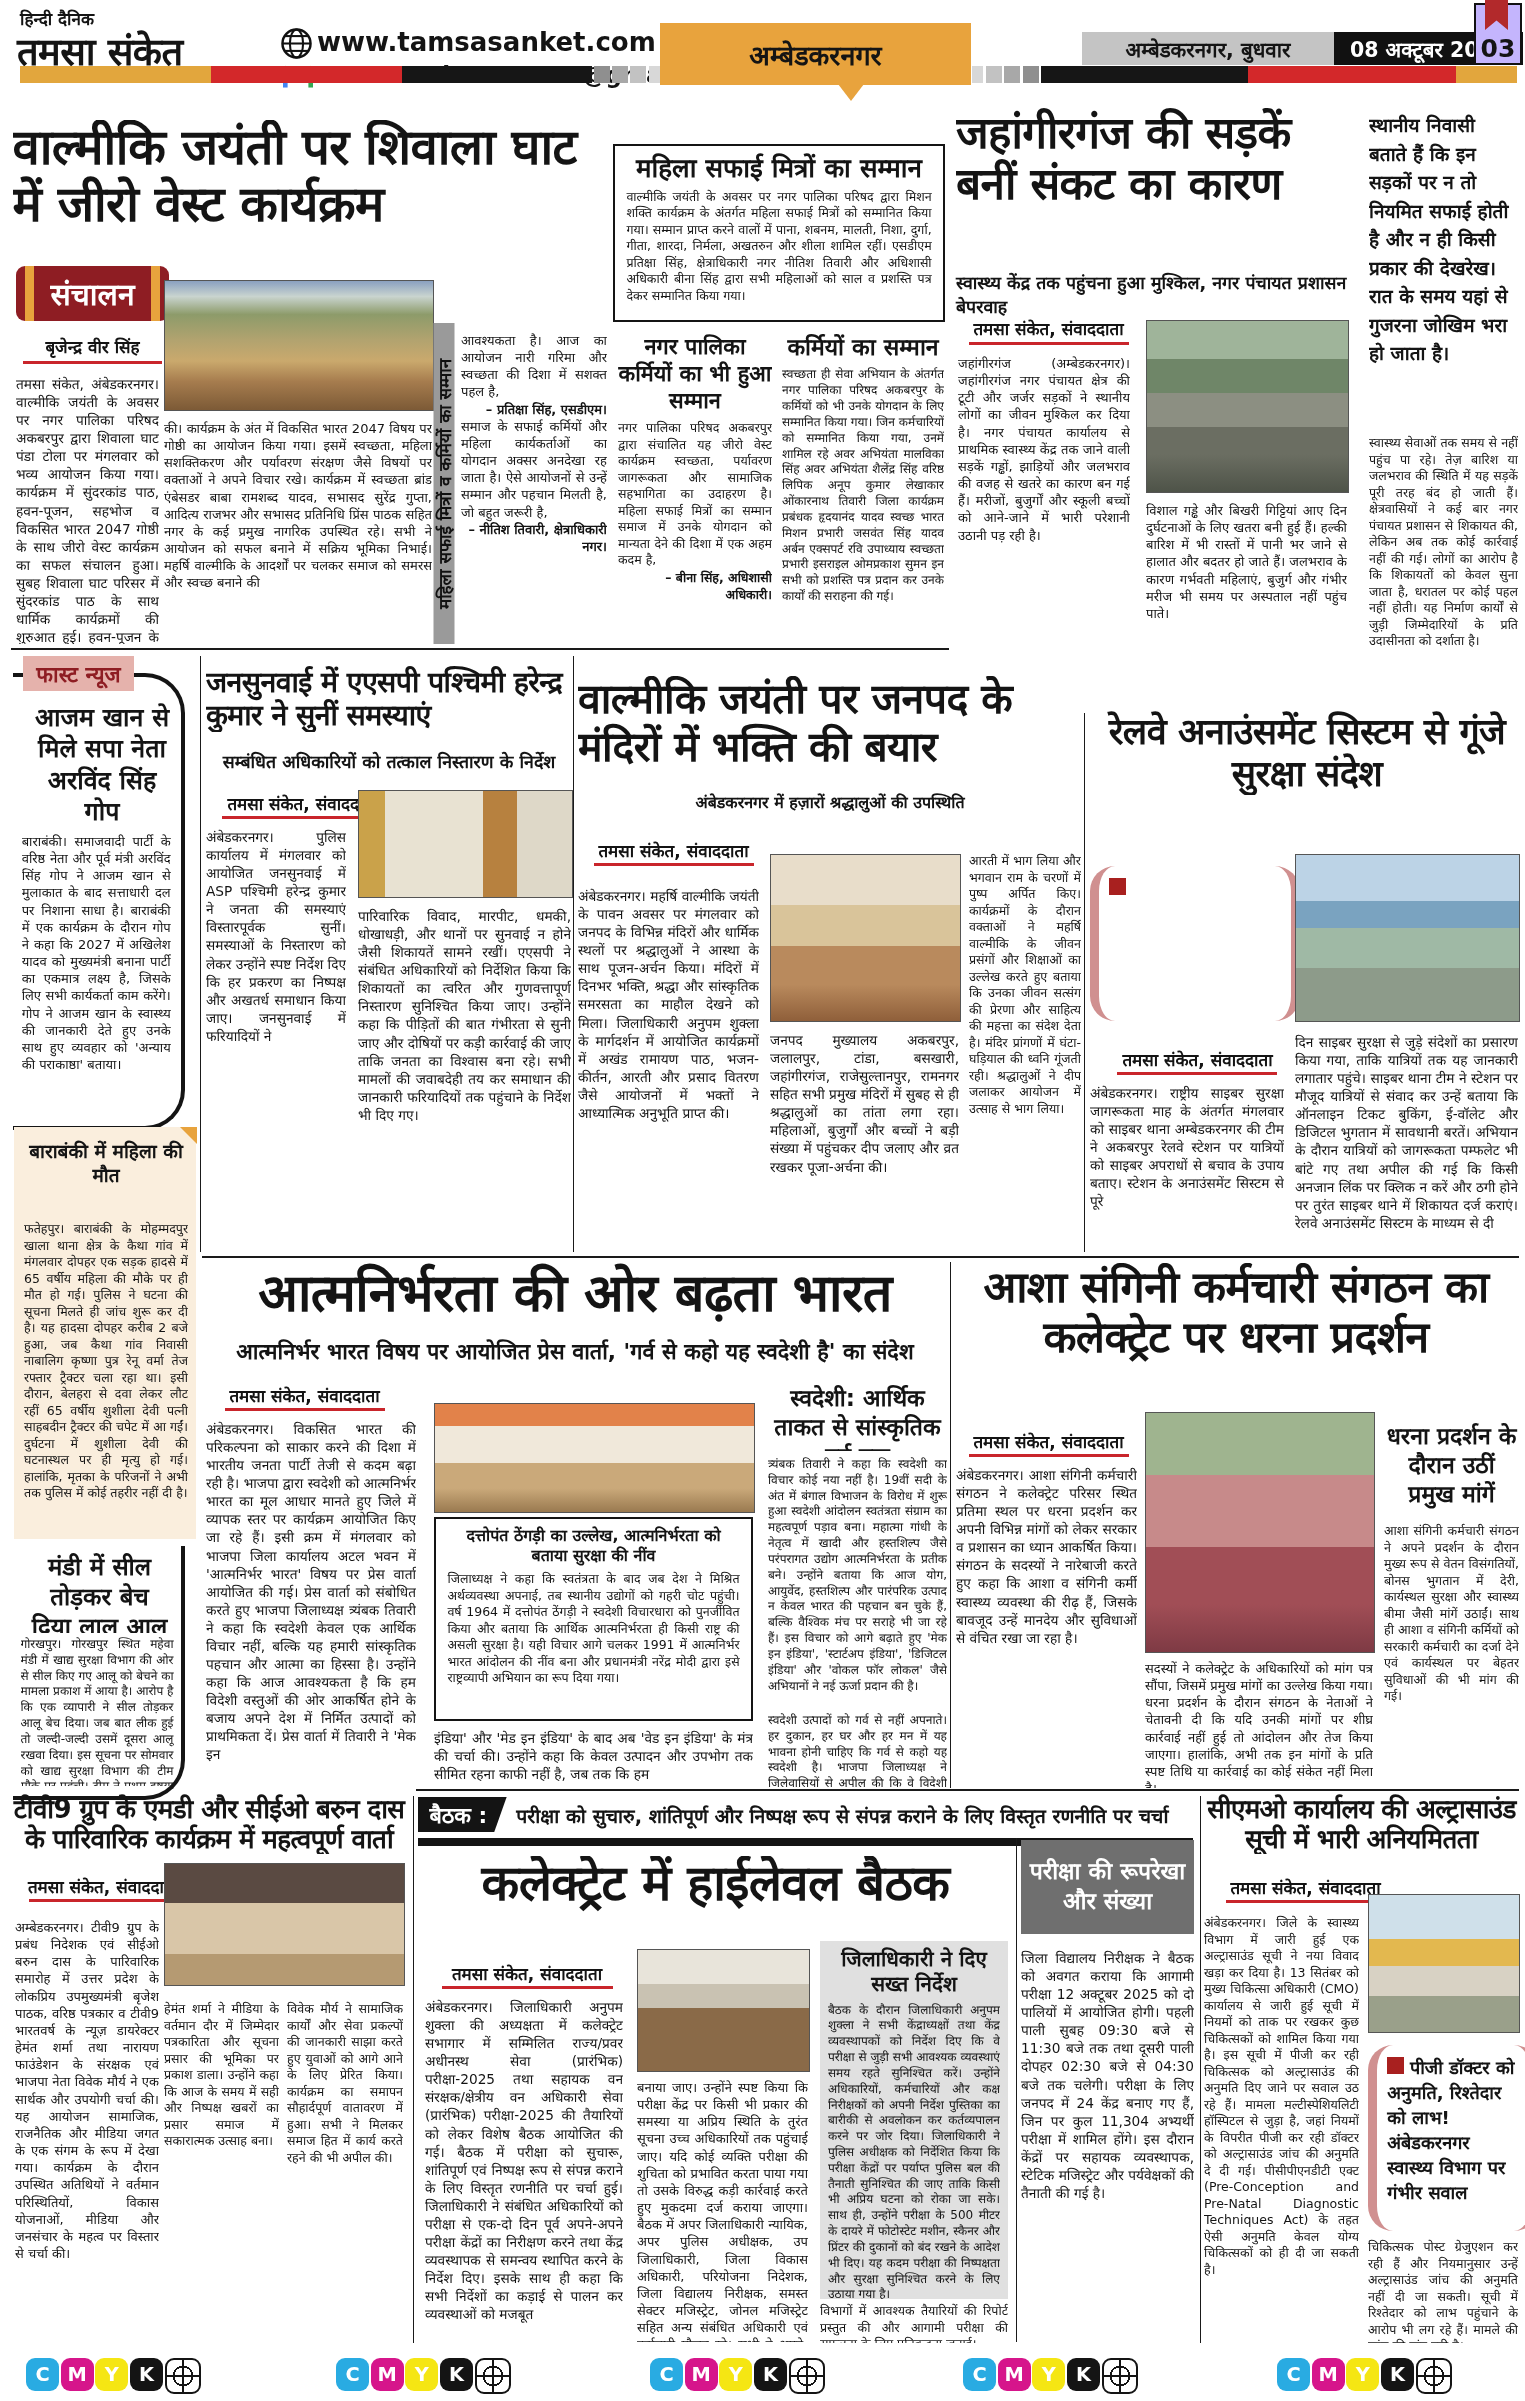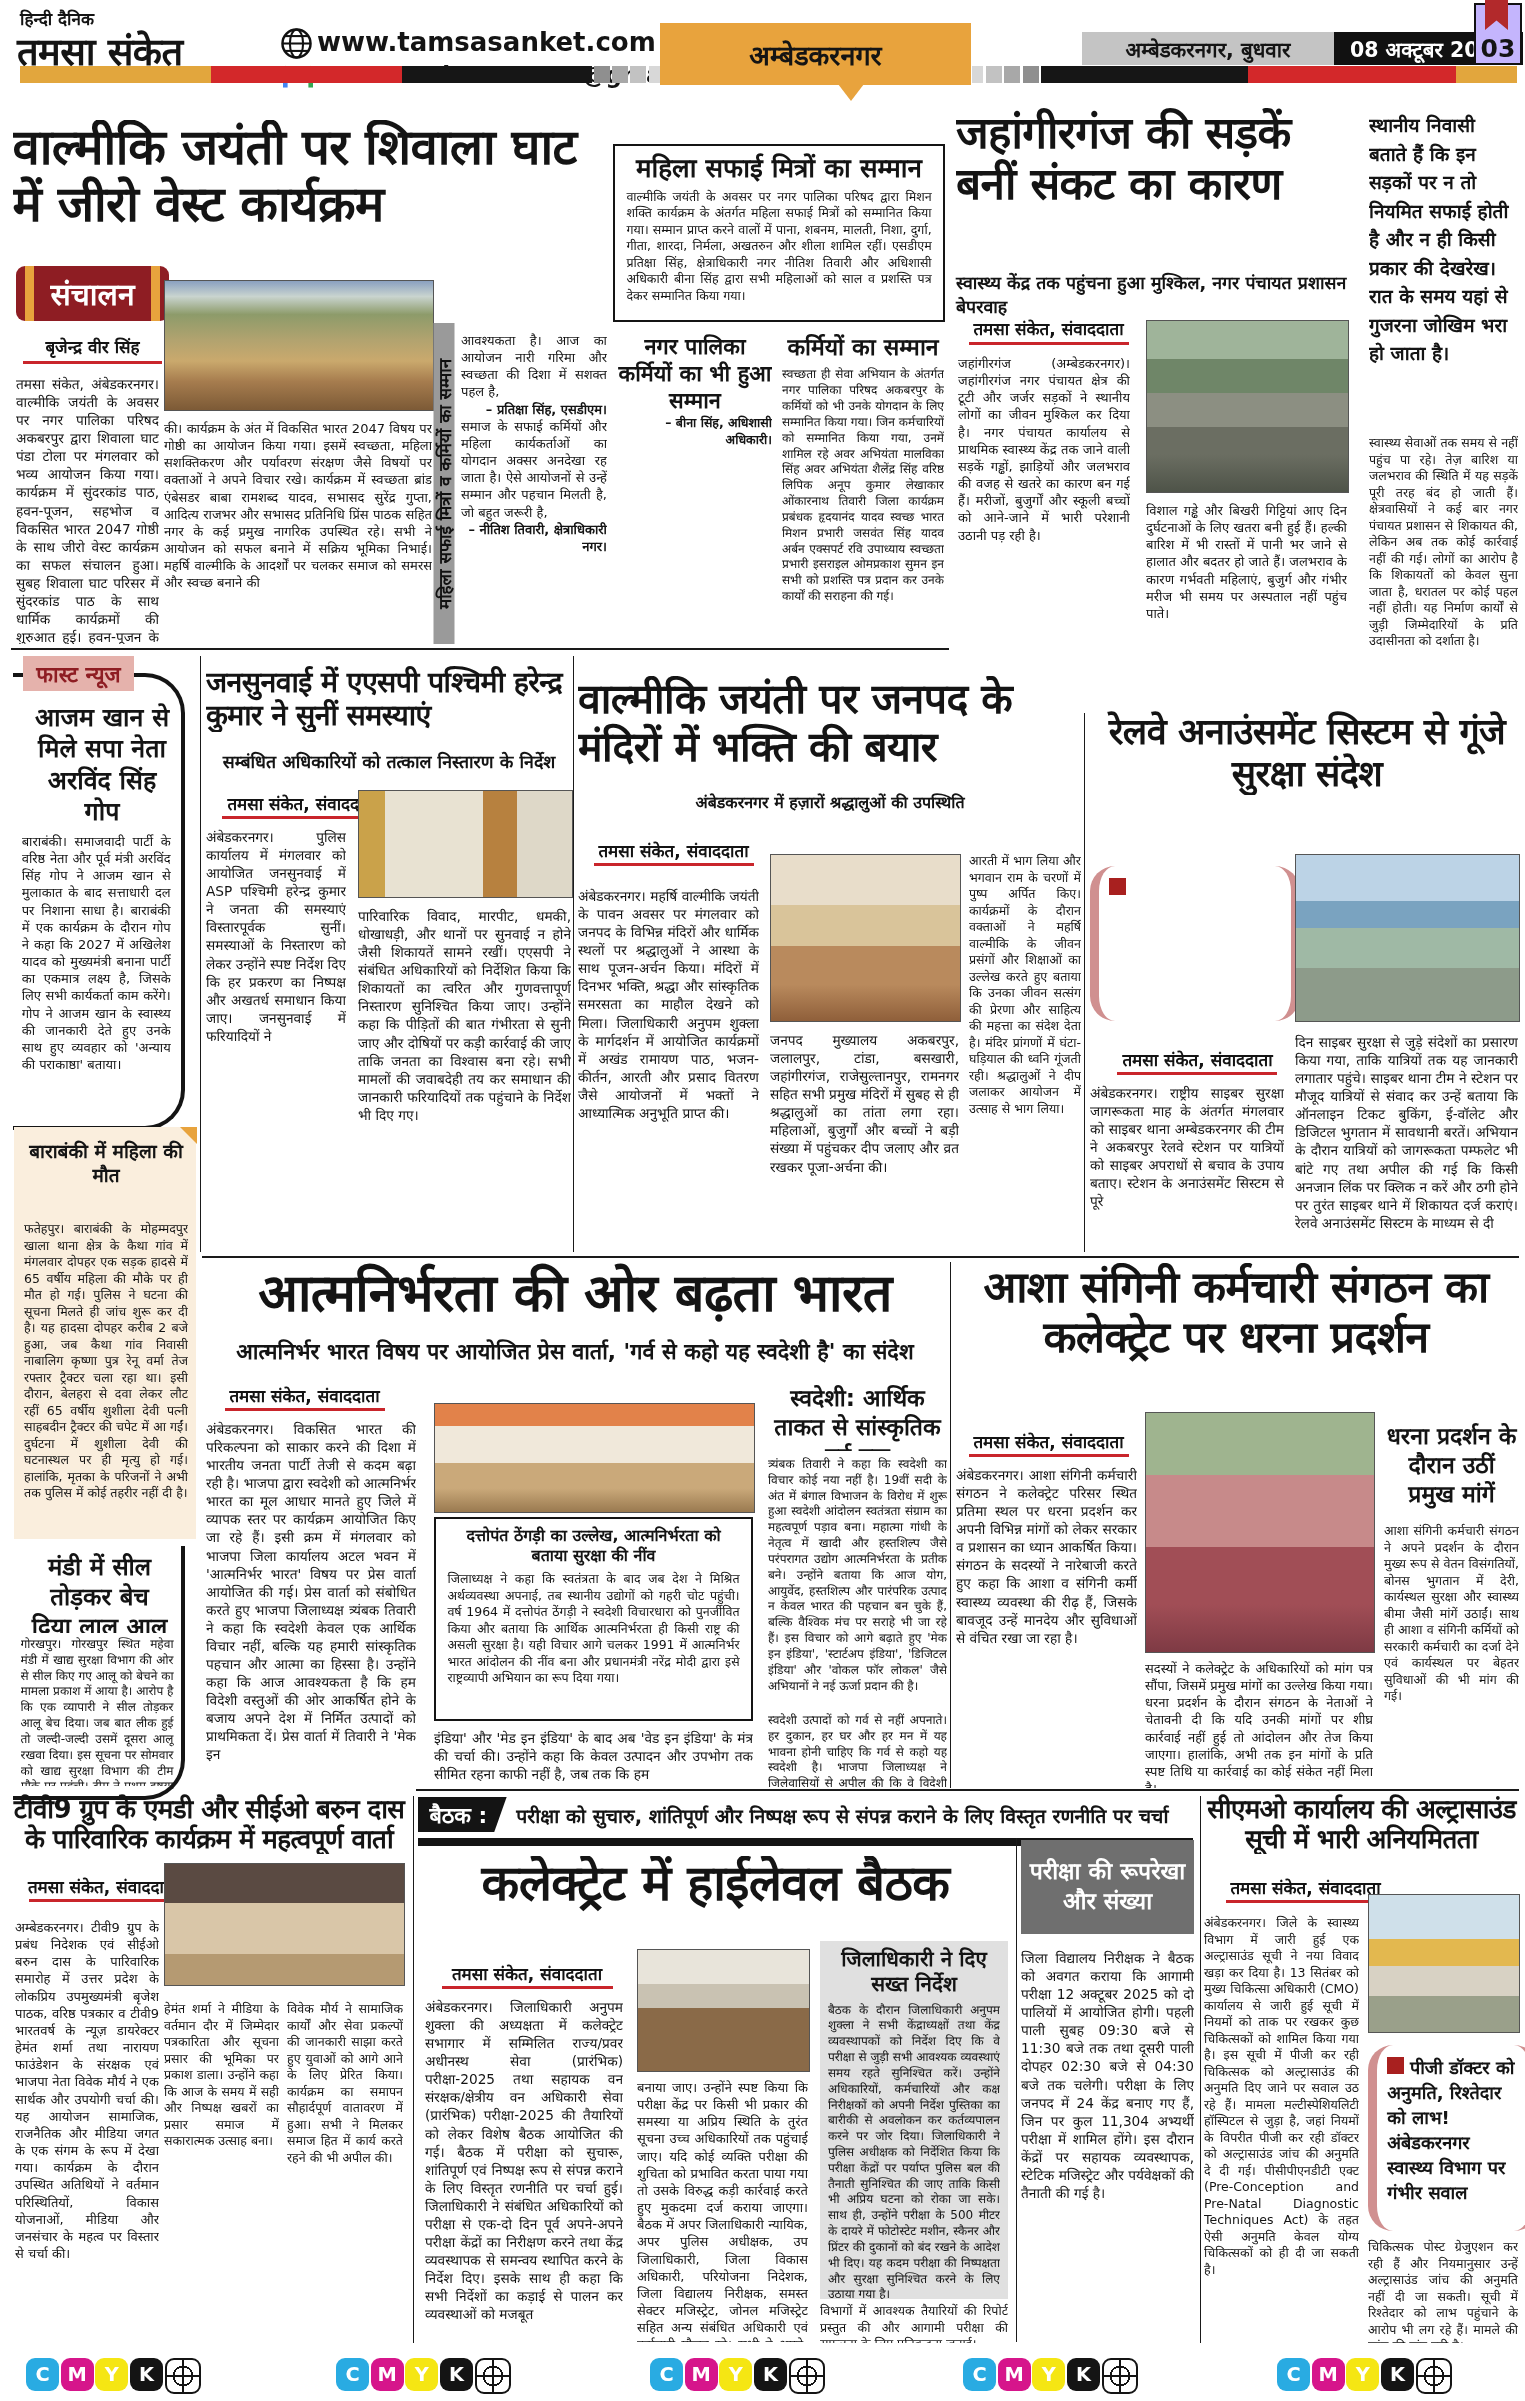--- a/index.html
+++ b/index.html
@@ -116,20 +116,21 @@
 
   <div class="abs" style="left:461px;top:332px;width:146px;height:312px;overflow:hidden;font-size:13px;line-height:1.32;text-align:justify;">
     <span>आवश्यकता है। आज का आयोजन नारी गरिमा और स्वच्छता की दिशा में सशक्त पहल है,</span>
     <div class="attrib">– प्रतिक्षा सिंह, एसडीएम।</div>
     <span>समाज के सफाई कर्मियों और महिला कार्यकर्ताओं का योगदान अक्सर अनदेखा रह जाता है। ऐसे आयोजनों से उन्हें सम्मान और पहचान मिलती है, जो बहुत जरूरी है,</span>
     <div class="attrib">– नीतिश तिवारी, क्षेत्राधिकारी नगर।</div>
   </div>
 
   <div class="abs" style="left:618px;top:333px;width:154px;height:311px;overflow:hidden;">
     <div class="subhl" style="font-size:21.7px;">नगर पालिका कर्मियों का भी हुआ सम्मान</div>
+    <div class="body" style="font-size:12.5px;margin-top:5.7px;">नगर पालिका परिषद अकबरपुर द्वारा संचालित यह जीरो वेस्ट कार्यक्रम स्वच्छता, पर्यावरण जागरूकता और सामाजिक सहभागिता का उदाहरण है। महिला सफाई मित्रों का सम्मान समाज में उनके योगदान को मान्यता देने की दिशा में एक अहम कदम है,</div>
     <div class="attrib" style="font-size:12.5px;">– बीना सिंह, अधिशासी अधिकारी।</div>
   </div>
 
   <div class="abs" style="left:782px;top:333px;width:162px;height:311px;overflow:hidden;">
     <div class="subhl" style="font-size:23px;">कर्मियों का सम्मान</div>
     <div class="body" style="font-size:12px;margin-top:5.7px;">स्वच्छता ही सेवा अभियान के अंतर्गत नगर पालिका परिषद अकबरपुर के कर्मियों को भी उनके योगदान के लिए सम्मानित किया गया। जिन कर्मचारियों को सम्मानित किया गया, उनमें शामिल रहे अवर अभियंता मालविका सिंह अवर अभियंता शैलेंद्र सिंह वरिष्ठ लिपिक अनूप कुमार लेखाकार ओंकारनाथ तिवारी जिला कार्यक्रम प्रबंधक हृदयानंद यादव स्वच्छ भारत मिशन प्रभारी जसवंत सिंह यादव अर्बन एक्सपर्ट रवि उपाध्याय स्वच्छता प्रभारी इसराइल ओमप्रकाश सुमन इन सभी को प्रशस्ति पत्र प्रदान कर उनके कार्यों की सराहना की गई।</div>
   </div>
 
   <div class="abs hl" style="left:956px;top:107px;width:406px;font-size:44px;">जहांगीरगंज की सड़कें बनीं संकट का कारण</div>
   <div class="abs b" style="left:1369px;top:111px;width:149px;height:318px;font-size:19px;line-height:1.5;overflow:hidden;">स्थानीय निवासी बताते हैं कि इन सड़कों पर न तो नियमित सफाई होती है और न ही किसी प्रकार की देखरेख। रात के समय यहां से गुजरना जोखिम भरा हो जाता है।</div>

